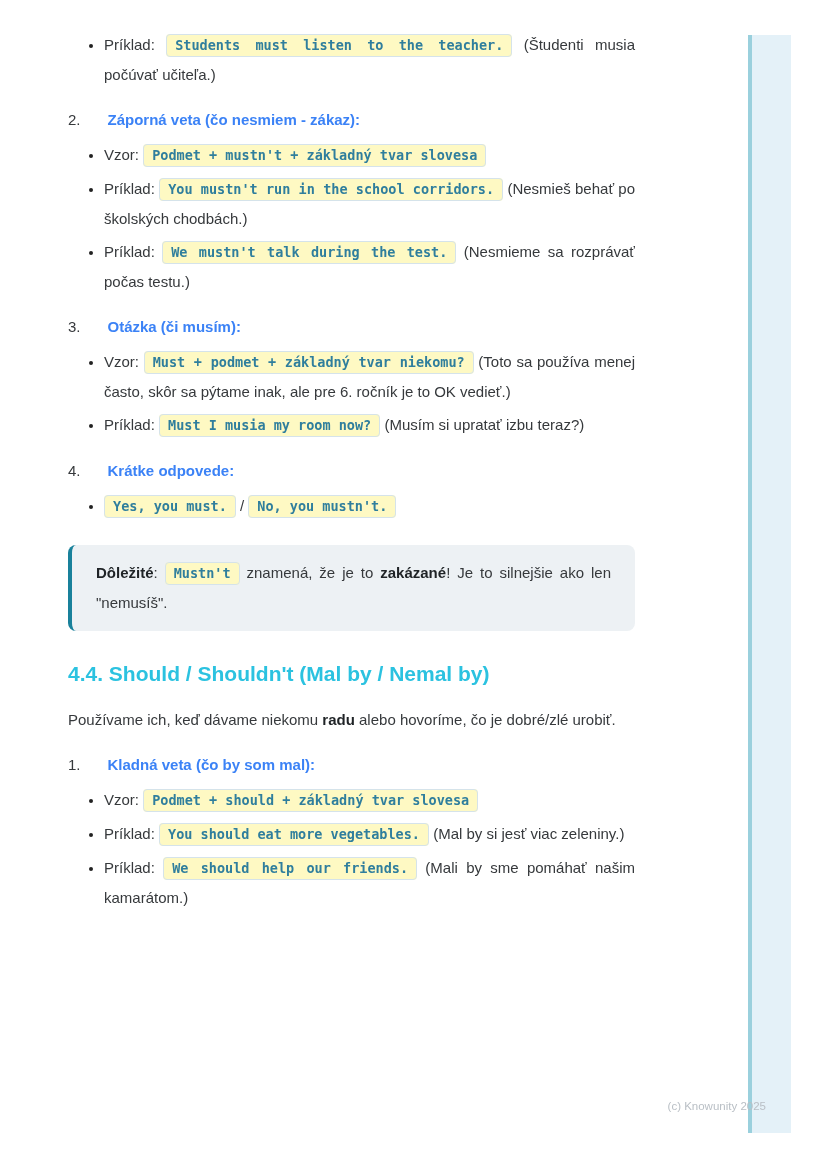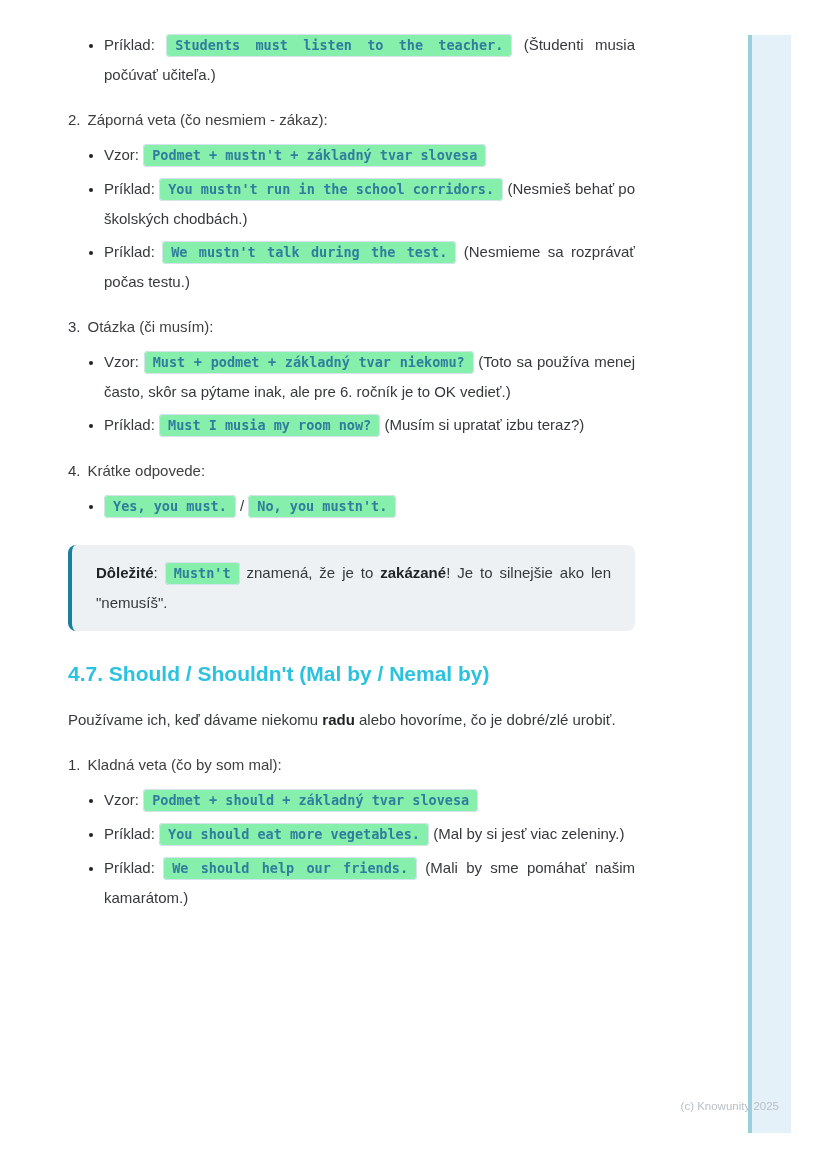--- a/index.html
+++ b/index.html
@@ -36,30 +36,30 @@
     margin: 4px 0;
     text-align: justify;
   }
   ul.blist li::marker { color: #222; font-size: 13px; }
 
   .chip {
     font-family: "DejaVu Sans Mono", monospace;
     font-weight: 700;
     font-size: 13.5px;
     color: #2f7e9d;
-    background: #86efac;
+    background: #fef9c3;
     border: 1px solid #d5e3ea;
     border-radius: 4px;
     padding: 2px 8px 3px 8px;
     white-space: nowrap;
   }
 
   .num-item { margin: 16px 0 6px; line-height: 29px; }
   .num { color: #36393c; margin-right: 7px; }
-  .ntitle { font-weight: 400; color: #404040; }
+  .ntitle { font-weight: 700; color: #3b82f6; margin-left: 20px; }
 
   .bold { font-weight: 700; color: #1f2326; }
 
   .callout {
     margin-top: 24px;
     background: #edf1f4;
     border-left: 4px solid #19819b;
     border-radius: 8px;
     padding: 13px 24px;
   }
@@ -71,21 +71,21 @@
     line-height: 26px;
     font-weight: 700;
     color: #2bc2e0;
   }
 
   p.para { line-height: 29px; text-align: justify; margin: 0 0 2px 0; }
 
   .footer {
     position: absolute;
     top: 1100px;
-    right: 49px;
+    right: 62px;
     font-size: 11.5px;
     color: #b9bfc5;
     z-index: 3;
   }
 </style>
 </head>
 <body>
 
 <div class="page">
 
@@ -149,21 +149,21 @@
     </ul>
 
     <div class="callout">
       <p>
         <span class="bold">Dôležité</span><span>: </span>
         <code class="chip">Mustn't</code>
         <span> znamená, že je to </span><span class="bold">zakázané</span><span>! Je to silnejšie ako len "nemusíš".</span>
       </p>
     </div>
 
-    <h2 class="section-heading">4.7. Should / Shouldn't (Mal by / Nemal by)</h2>
+    <h2 class="section-heading">4.4. Should / Shouldn't (Mal by / Nemal by)</h2>
 
     <p class="para"><span>Používame ich, keď dávame niekomu </span><span class="bold">radu</span><span> alebo hovoríme, čo je dobré/zlé urobiť.</span></p>
 
     <div class="num-item">
       <span class="num">1.</span><span class="ntitle">Kladná veta (čo by som mal):</span>
     </div>
     <ul class="blist">
       <li>
         <span>Vzor:</span>
         <code class="chip">Podmet + should + základný tvar slovesa</code>

